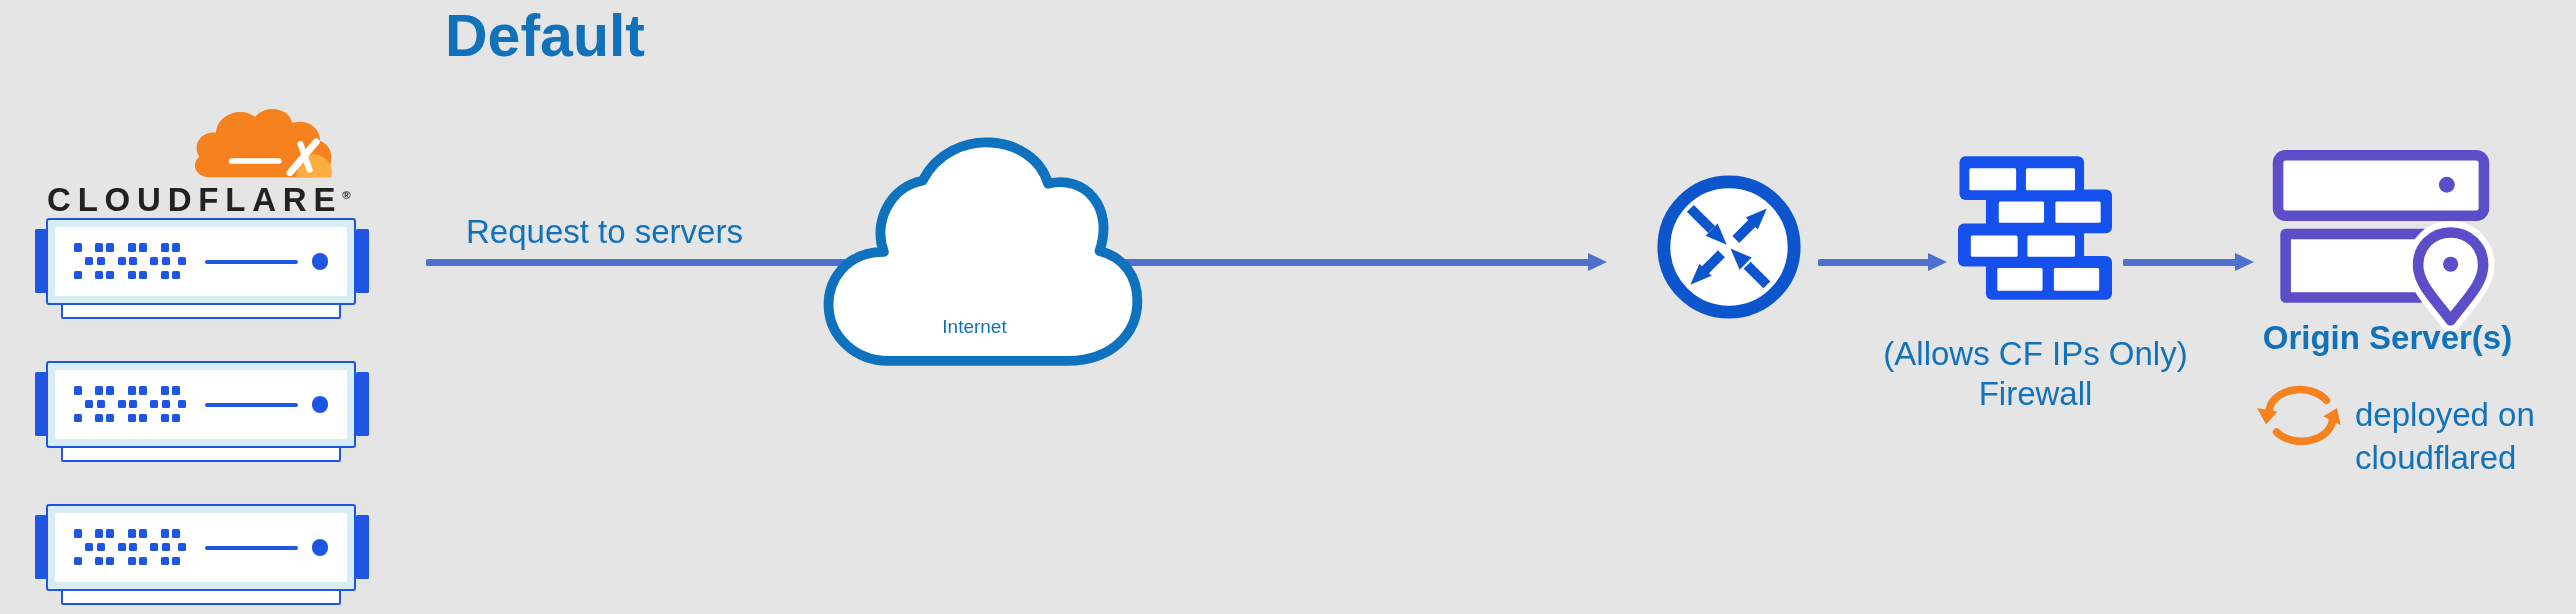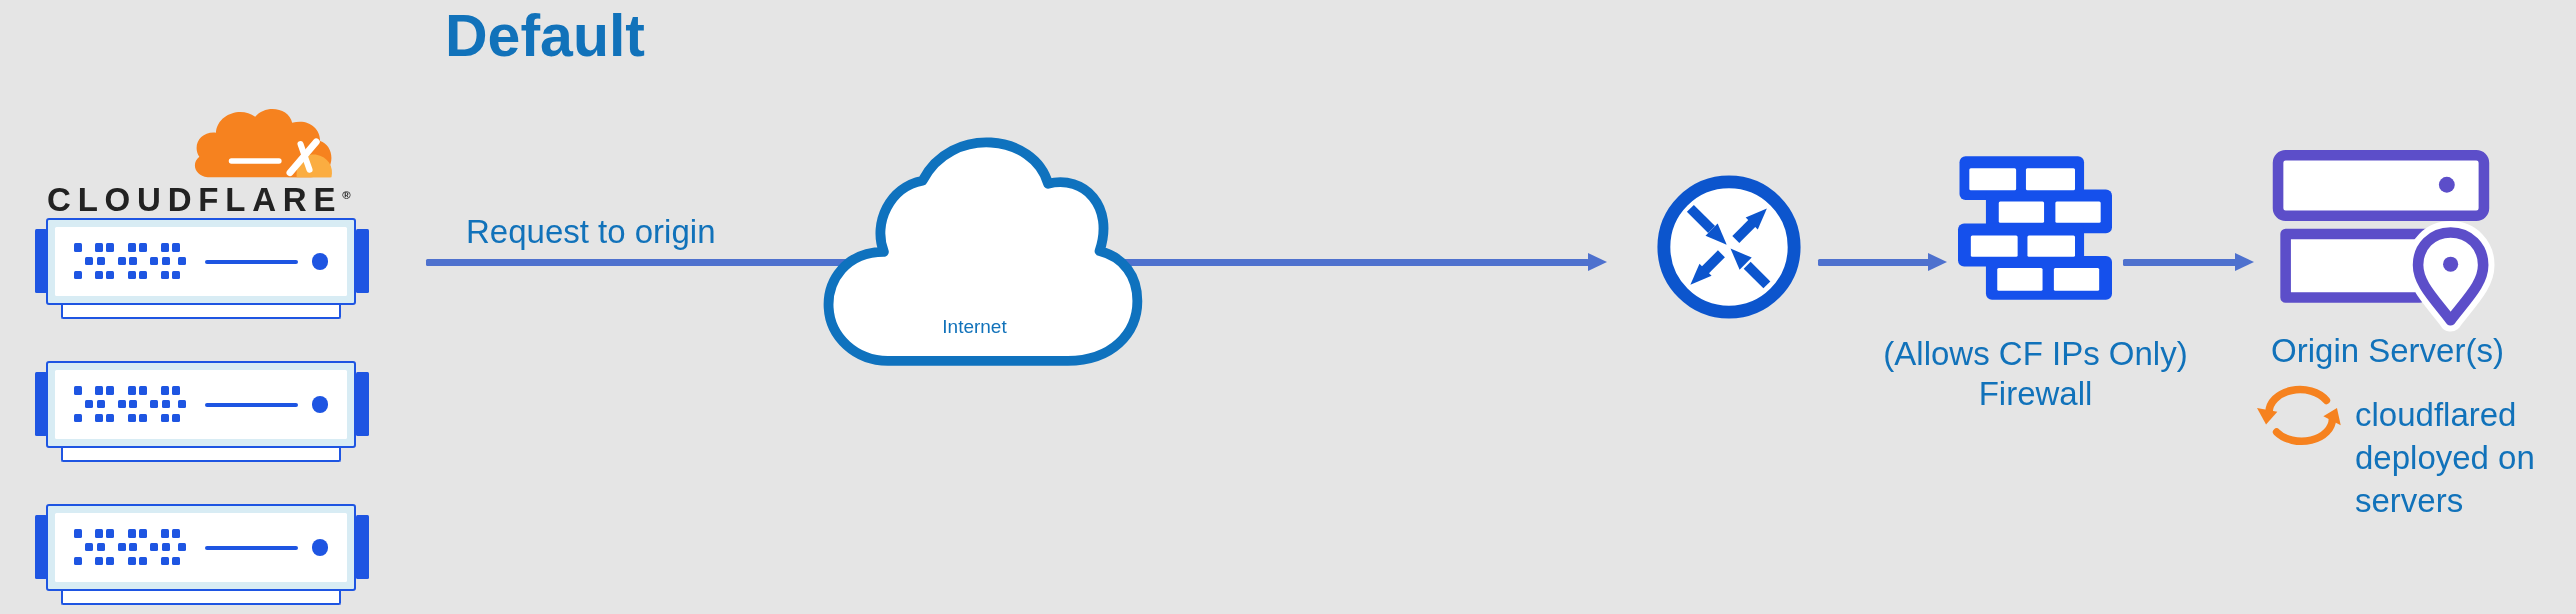--- a/index.html
+++ b/index.html
@@ -155,21 +155,21 @@
         <div class="hline"></div>
         <div class="led"></div>
       </div>
     </div>
     <div class="tray"></div>
   </div>
 
   <div class="shaft" style="left:426px;top:259px;width:1163px;"></div>
   <div class="head" style="left:1588px;top:253px;"></div>
 
-  <div class="label" style="left:466px;top:212px;">Request to origin</div>
+  <div class="label" style="left:466px;top:212px;">Request to servers</div>
 
   <svg class="abs" style="left:812px;top:108px;" width="342" height="265" viewBox="0 0 452 350">
     <path d="M 100 334 L 338 334 C 396 334 430 298 430 255 C 430 222 412 197 380 189
              C 400 130 360 88 312 100 C 294 34 184 22 146 96 C 103 104 80 152 95 190
              C 45 190 20 228 22 264 C 24 303 58 334 100 334 Z" fill="#ffffff" stroke-linejoin="round" style="stroke:var(--cloud-blue)" stroke-width="13"></path>
   </svg>
   <div class="label center" style="left:914px;top:307px;width:121px;font-size:19px;">Internet</div>
 
   <svg class="abs" style="left:1651px;top:169px;" width="156" height="156" viewBox="0 0 206 206">
     <circle cx="103" cy="103" r="86" fill="#ffffff" style="stroke:var(--cpe-blue)" stroke-width="17"></circle>
@@ -221,32 +221,31 @@
       <rect x="8" y="8" width="272" height="80" rx="10"></rect>
       <path d="M 18 112 L 208 112 L 195 196 L 18 196 Z"></path>
     </g>
     <circle cx="231" cy="47" r="10.5" style="fill:var(--origin-purple)"></circle>
     <g>
       <path d="M 236 110 C 211 110 193 129 193 153 C 193 177 213 196 236 226 C 259 196 279 177 279 153 C 279 129 261 110 236 110 Z" fill="#ffffff" stroke="#ffffff" stroke-width="30" stroke-linejoin="round"></path>
       <path d="M 236 110 C 211 110 193 129 193 153 C 193 177 213 196 236 226 C 259 196 279 177 279 153 C 279 129 261 110 236 110 Z" fill="#ffffff" style="stroke:var(--origin-purple)" stroke-width="14" stroke-linejoin="round"></path>
       <circle cx="236" cy="152" r="10" style="fill:var(--origin-purple)"></circle>
     </g>
   </svg>
-  <div class="label center" style="left:2259px;top:331px;width:257px;">Origin Server(s)</div>
+  <div class="label center" style="left:2259px;top:318px;width:257px;font-weight:bold;">Origin Server(s)</div>
 
   <svg class="abs" style="left:2257px;top:382px;" width="89" height="70" viewBox="0 0 118 92">
     <g style="stroke:var(--cloudflare-orange)" fill="none" stroke-width="10" stroke-linecap="round">
       <path d="M 16 40 A 41 30 0 0 1 92 24"></path>
       <path d="M 26 66 A 41 30 0 0 0 100 48"></path>
     </g>
     <g style="fill:var(--cloudflare-orange)">
       <polygon points="12,56 0,34 27,39"></polygon>
       <polygon points="106,34 88,45 111,57"></polygon>
     </g>
   </svg>
   <div class="label" style="left:2355px;top:393px;line-height:43px;">
+    <div>deployed on</div>
     <div>cloudflared</div>
-    <div>deployed on</div>
-    <div>servers</div>
   </div>
 
 </div>
 
 
 </body></html>

